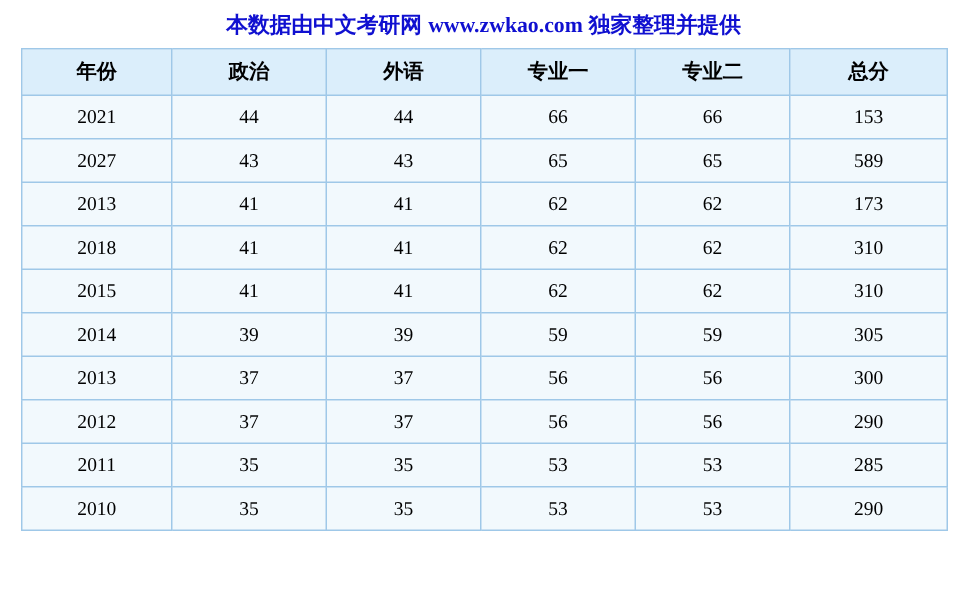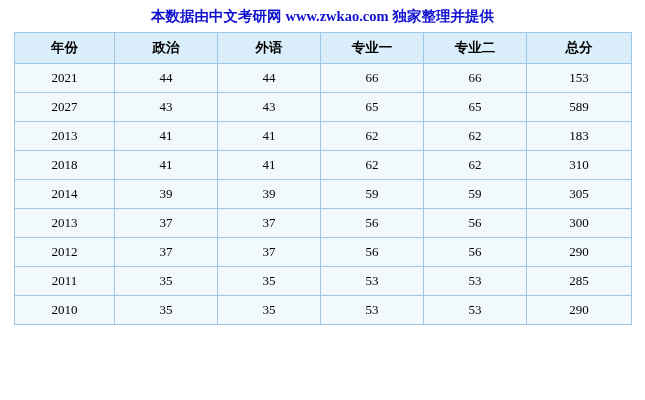--- a/index.html
+++ b/index.html
@@ -121,24 +121,32 @@
           <td>65</td>
           <td>65</td>
           <td>589</td>
         </tr>
         <tr>
           <td class="year">2013</td>
           <td>41</td>
           <td>41</td>
           <td>62</td>
           <td>62</td>
-          <td>183</td>
+          <td>173</td>
         </tr>
         <tr>
           <td class="year">2018</td>
+          <td>41</td>
+          <td>41</td>
+          <td>62</td>
+          <td>62</td>
+          <td>310</td>
+        </tr>
+        <tr>
+          <td class="year">2015</td>
           <td>41</td>
           <td>41</td>
           <td>62</td>
           <td>62</td>
           <td>310</td>
         </tr>
         <tr>
           <td class="year">2014</td>
           <td>39</td>
           <td>39</td>

